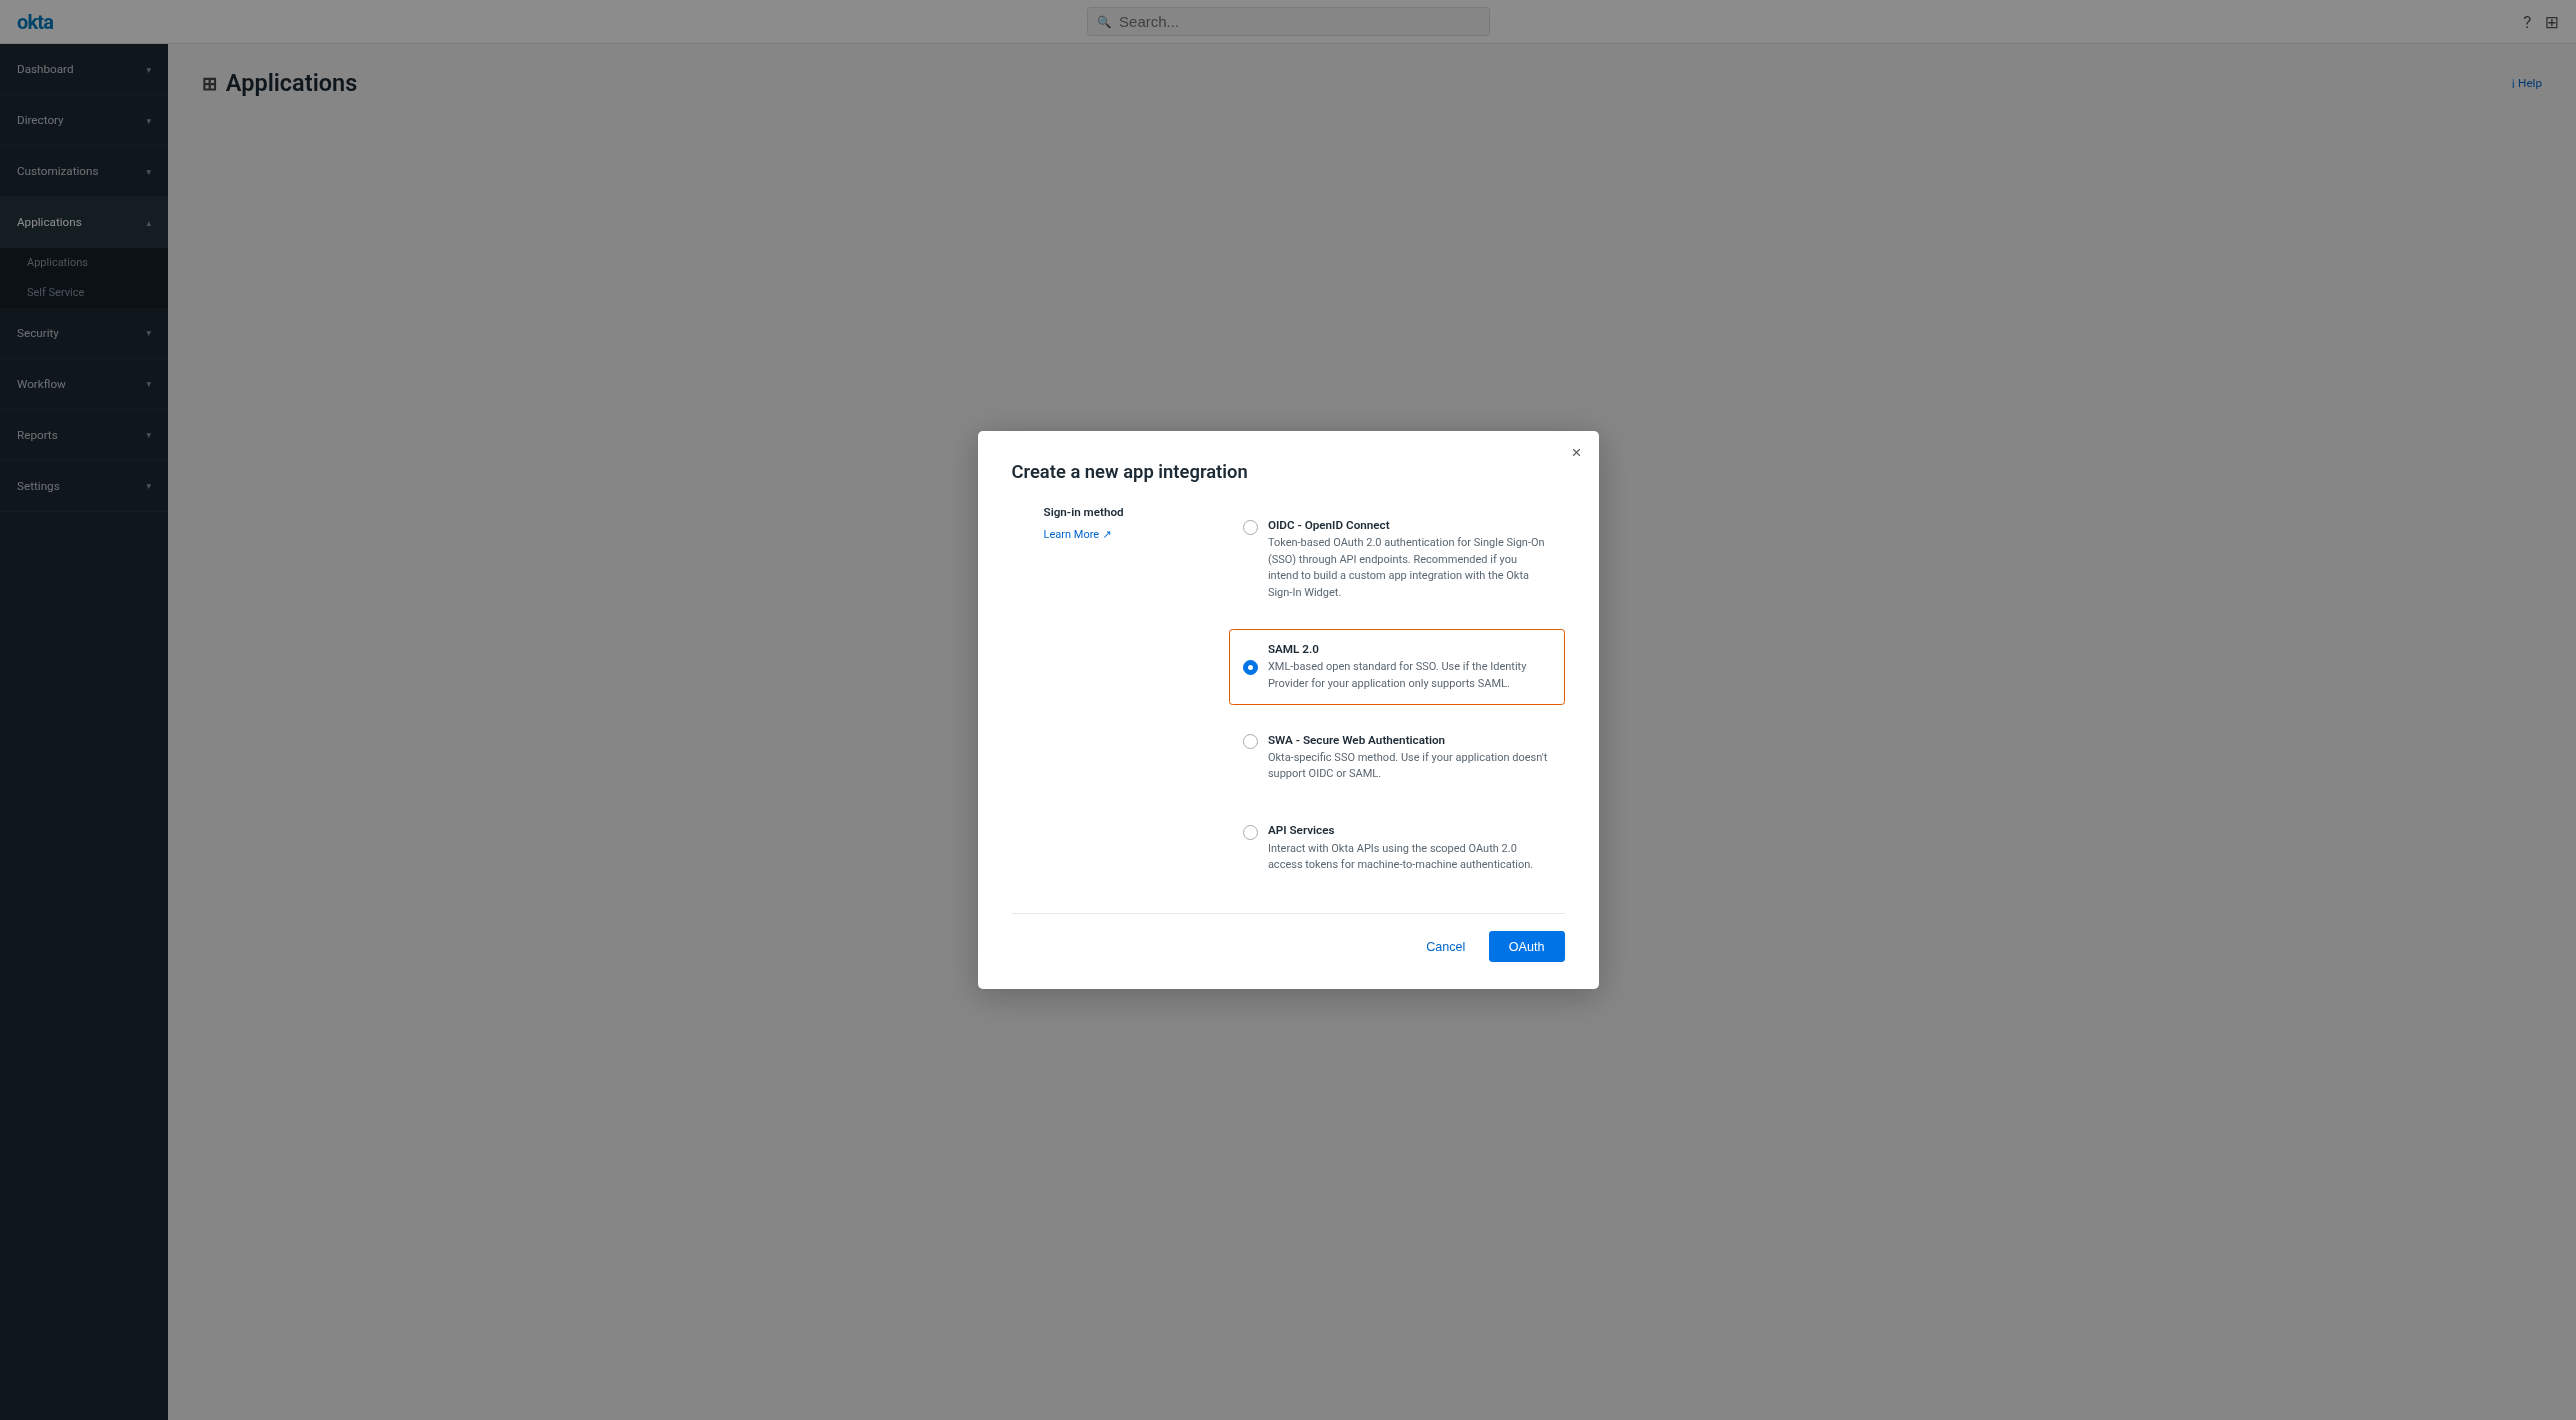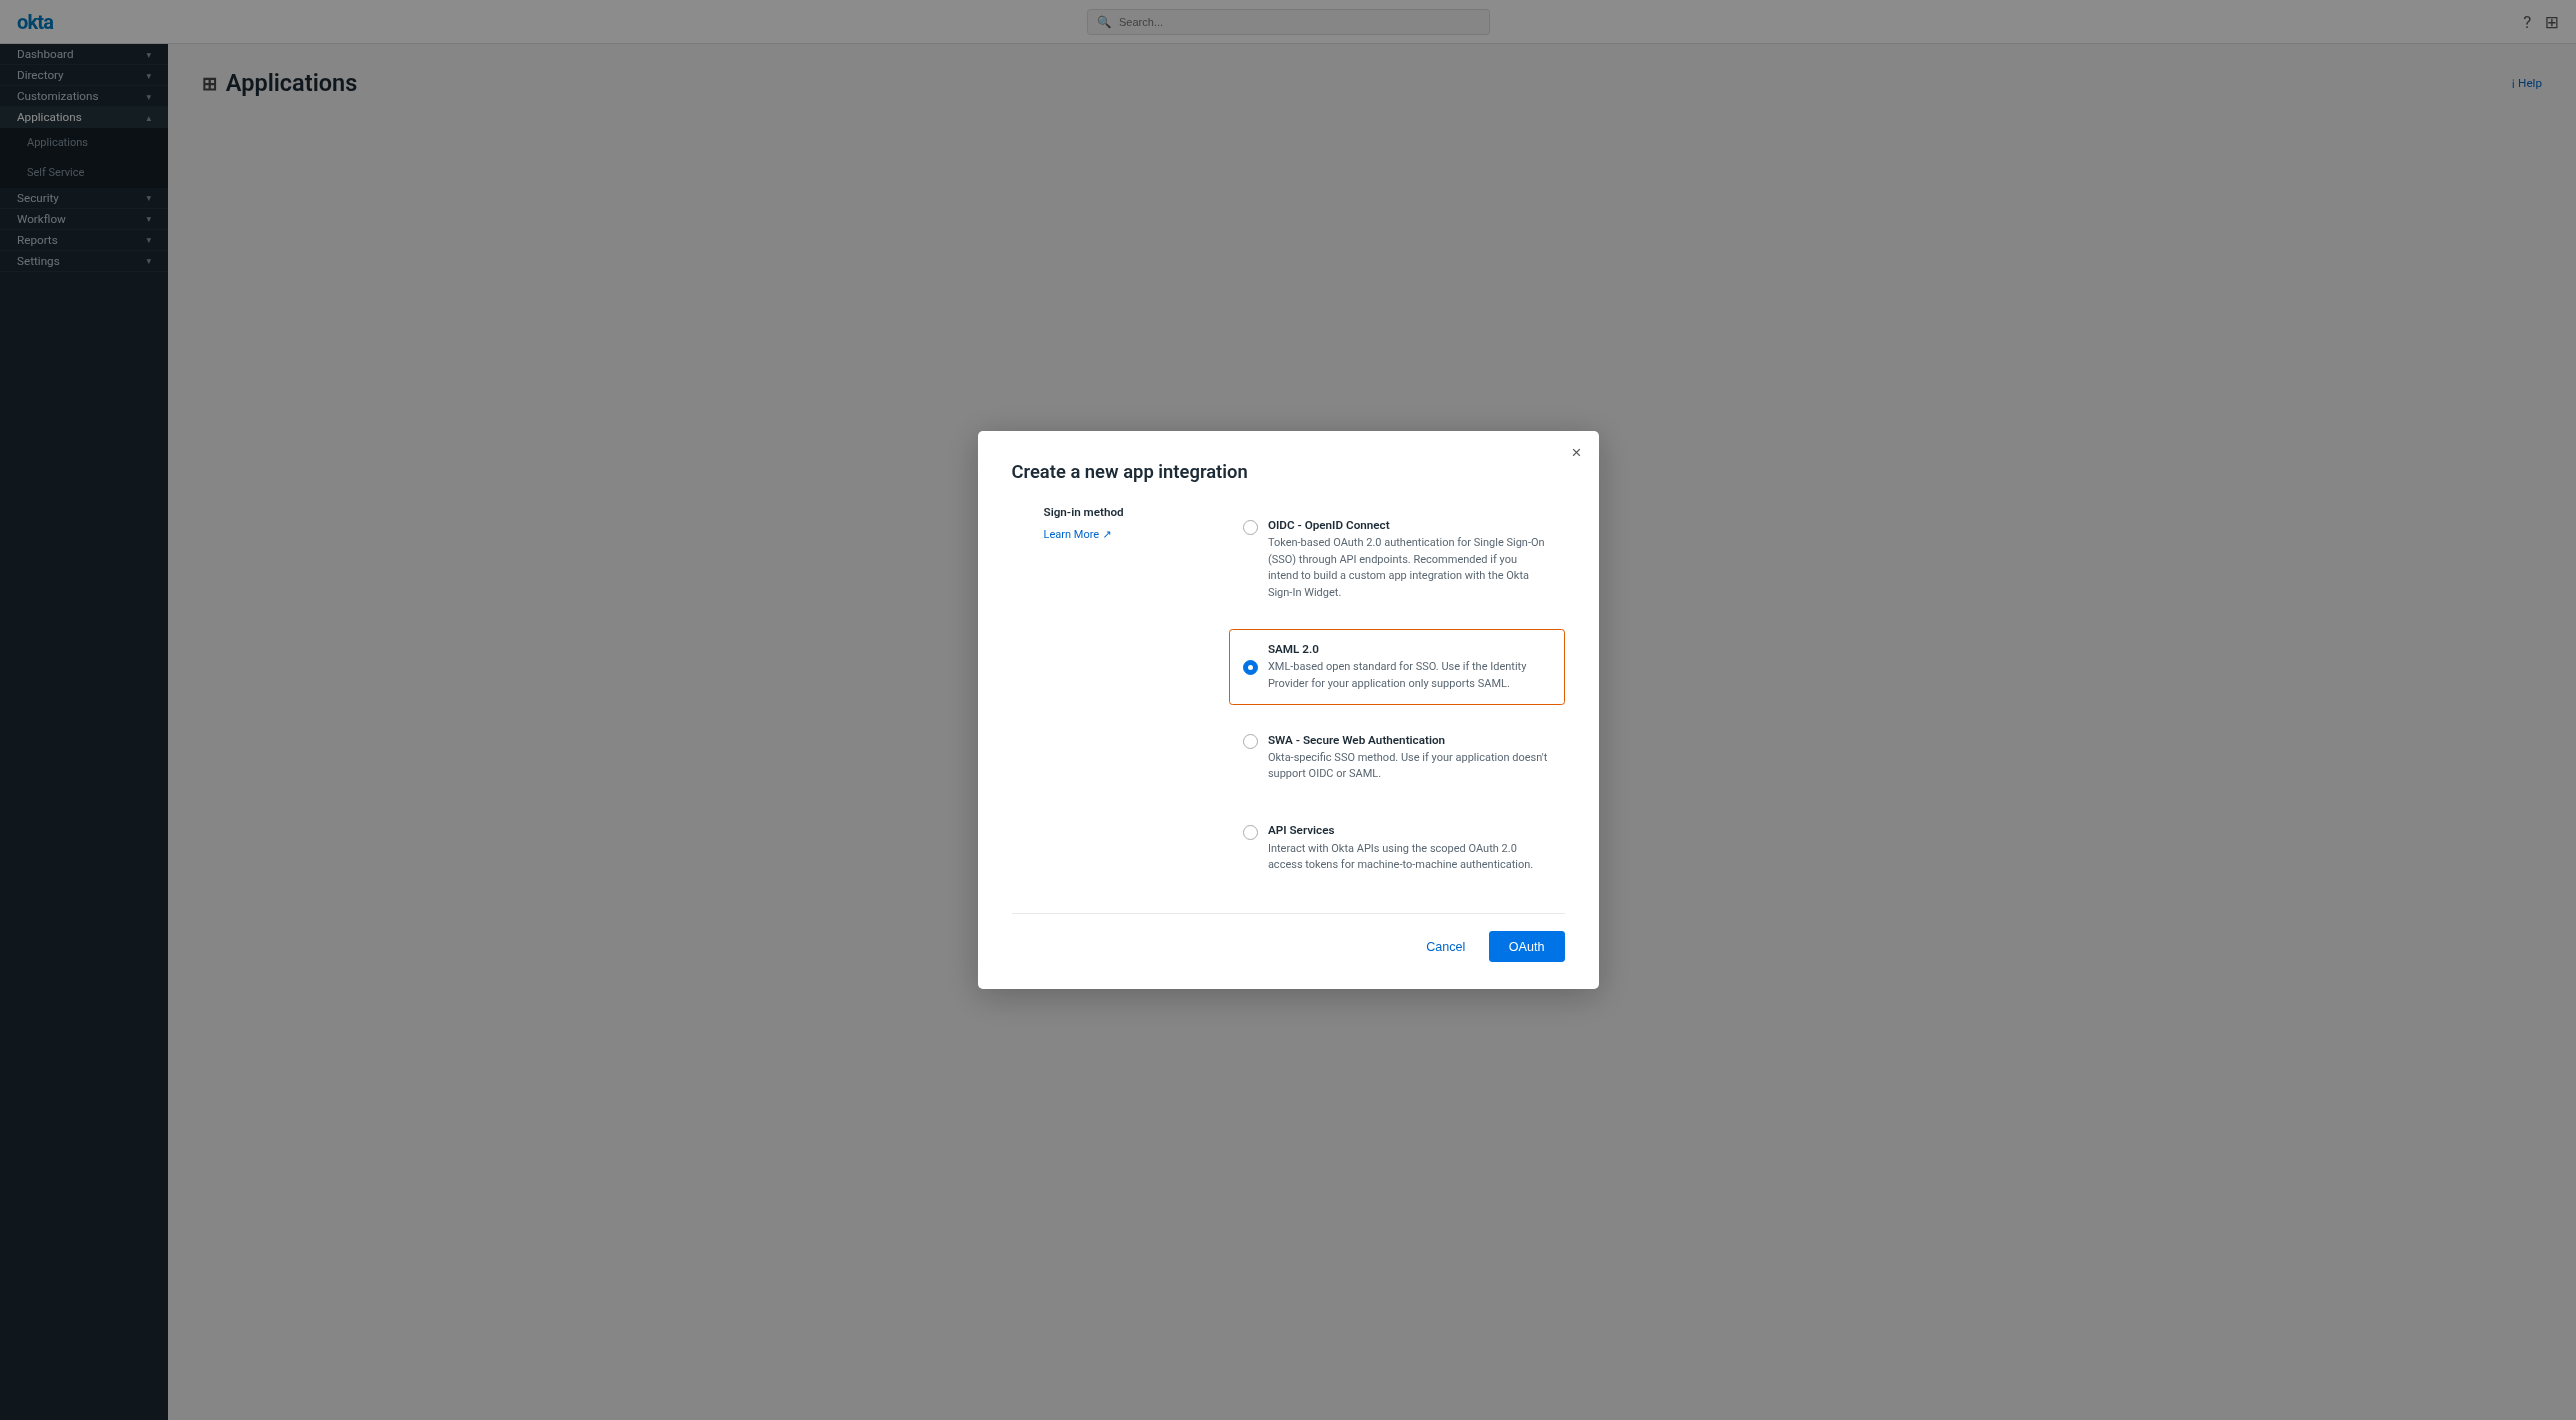--- a/index.html
+++ b/index.html
@@ -27,21 +27,21 @@
       align-items: center;
       background: #f4f4f4;
       border: 0.8px solid #ddd;
       border-radius: 3.4px;
       padding: 5px 10px;
       gap: 6.7px;
     }
     .search-bar input {
       border: none;
       background: transparent;
-      font-size: 11px;
+      font-size: 15px;
       color: #555;
       outline: none;
       width: 100%;
     }
     .nav-icons { display: flex; align-items: center; gap: 13.4px; }
     .nav-icon { color: #5a5a5a; cursor: pointer; font-size: 17px; }
 
     
     .layout { display: flex; flex: 1; overflow: hidden; }
 
@@ -49,21 +49,21 @@
     .sidebar {
       width: 168px;
       background: #1d2b36;
       overflow-y: auto;
       flex-shrink: 0;
     }
     .sidebar-item {
       display: flex;
       align-items: center;
       justify-content: space-between;
-      padding: 3px 17px;
+      padding: 18px 17px;
       color: #c5cdd4;
       font-size: 11.7px;
       cursor: pointer;
       border-bottom: 0.8px solid #25363f;
     }
     .sidebar-item.expanded { color: #ffffff; background: #25363f; }
     .sidebar-chevron { font-size: 9.2px; color: #8a9ba8; }
     .sidebar-sub { background: #162029; }
     .sidebar-sub-item {
       padding: 8.4px 17px 8.4px 27px;

